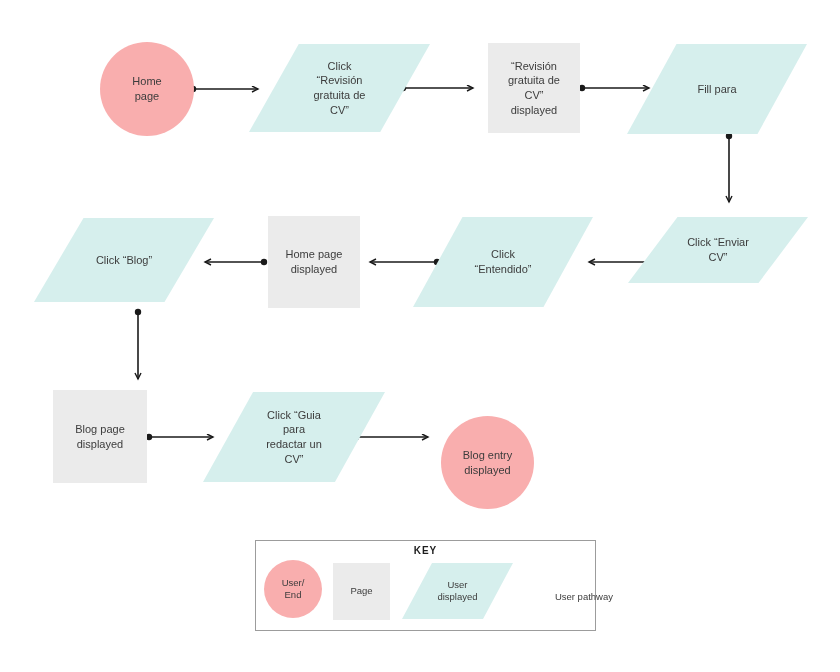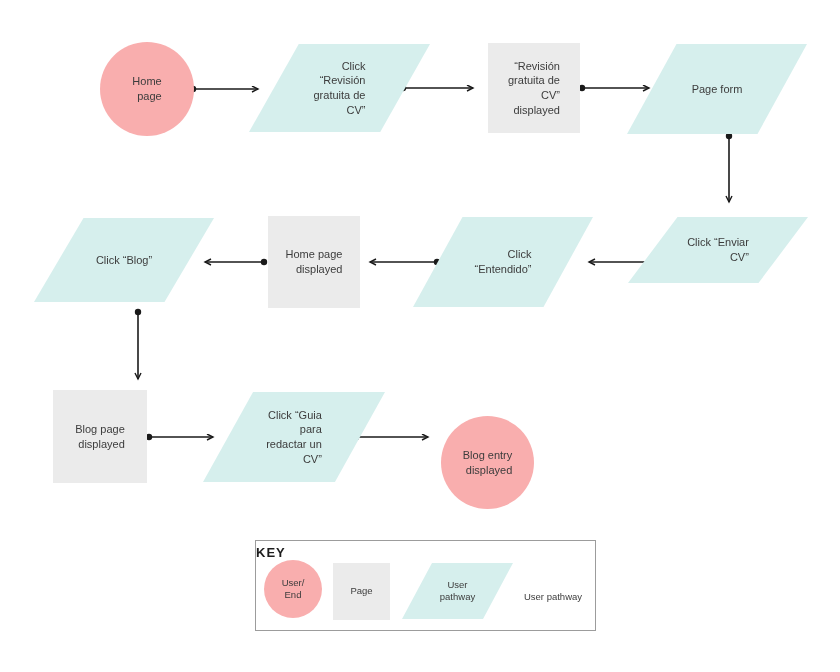--- a/index.html
+++ b/index.html
@@ -10,43 +10,43 @@
   .canvas{
     position:relative;width:840px;height:672px;overflow:hidden;background:#fff;
     font-family:"Liberation Sans","DejaVu Sans",sans-serif;color:var(--text);
   }
   #edges{position:absolute;left:0;top:0;width:840px;height:672px;pointer-events:none;}
   .edge{stroke:var(--arrow);stroke-width:1.6;fill:none;}
   .edge-dot{fill:var(--arrow);}
   #ah path{stroke:var(--arrow);}
   .node{
     position:absolute;display:flex;align-items:center;justify-content:center;
-    text-align:right;font-size:11px;line-height:1.33;white-space:pre-line;
+    text-align:center;font-size:11px;line-height:1.33;white-space:pre-line;
   }
   .ellipse{border-radius:50%;background:var(--pink);}
   .page{background:var(--gray);}
   .para{background:var(--teal);clip-path:polygon(27.5% 0,100% 0,72.5% 100%,0 100%);}
   .key{
     position:absolute;left:255px;top:540px;width:339px;height:89px;
     border:1px solid var(--keyborder);background:#fff;
   }
   .key-title{
-    position:absolute;top:4px;left:0;right:0;text-align:left;
-    font-size:13px;font-weight:bold;letter-spacing:1px;color:#1d1d1d;
+    position:absolute;top:4px;left:0;right:0;text-align:center;
+    font-size:10px;font-weight:bold;letter-spacing:1px;color:#1d1d1d;
   }
   .key-node{
     position:absolute;display:flex;align-items:center;justify-content:center;
     text-align:center;font-size:9.5px;line-height:1.3;white-space:pre-line;
   }
   .k-circle{left:8px;top:19px;width:58px;height:58px;border-radius:50%;background:var(--pink);}
   .k-square{left:77px;top:22px;width:57px;height:57px;background:var(--gray);}
   .k-para{left:146px;top:22px;width:111px;height:56px;background:var(--teal);
           clip-path:polygon(27% 0,100% 0,73% 100%,0 100%);}
   .k-pathway-label{
-    position:absolute;left:237px;top:50px;width:120px;text-align:center;font-size:9.5px;
+    position:absolute;left:237px;top:50px;width:120px;text-align:right;font-size:9.5px;
   }
 </style>
 </head>
 <body>
 
 <div class="canvas">
 
   <svg id="edges" viewBox="0 0 840 672">
     <defs>
       <marker id="ah" markerUnits="userSpaceOnUse" markerWidth="9" markerHeight="8" refX="7" refY="3.5" orient="auto">
@@ -90,21 +90,21 @@
   </div>
 
   <div class="node page" style="left:488px;top:43px;width:92px;height:90px">
     <span>“Revisión
 gratuita de
 CV”
 displayed</span>
   </div>
 
   <div class="node para" style="left:627px;top:44px;width:180px;height:90px">
-    <span>Page form</span>
+    <span>Fill para</span>
   </div>
 
   <div class="node para" style="left:628px;top:217px;width:180px;height:66px">
     <span>Click “Enviar
 CV”</span>
   </div>
 
   <div class="node para" style="left:413px;top:217px;width:180px;height:90px">
     <span>Click
 “Entendido”</span>
@@ -140,18 +140,18 @@
     <div class="key-title">KEY</div>
     <div class="key-node k-circle">
       <span>User/
 End</span>
     </div>
     <div class="key-node k-square">
       <span>Page</span>
     </div>
     <div class="key-node k-para">
       <span>User
-pathway</span>
+displayed</span>
     </div>
     <div class="k-pathway-label">User pathway</div>
   </div>
 
 </div>
 
 </body></html>

